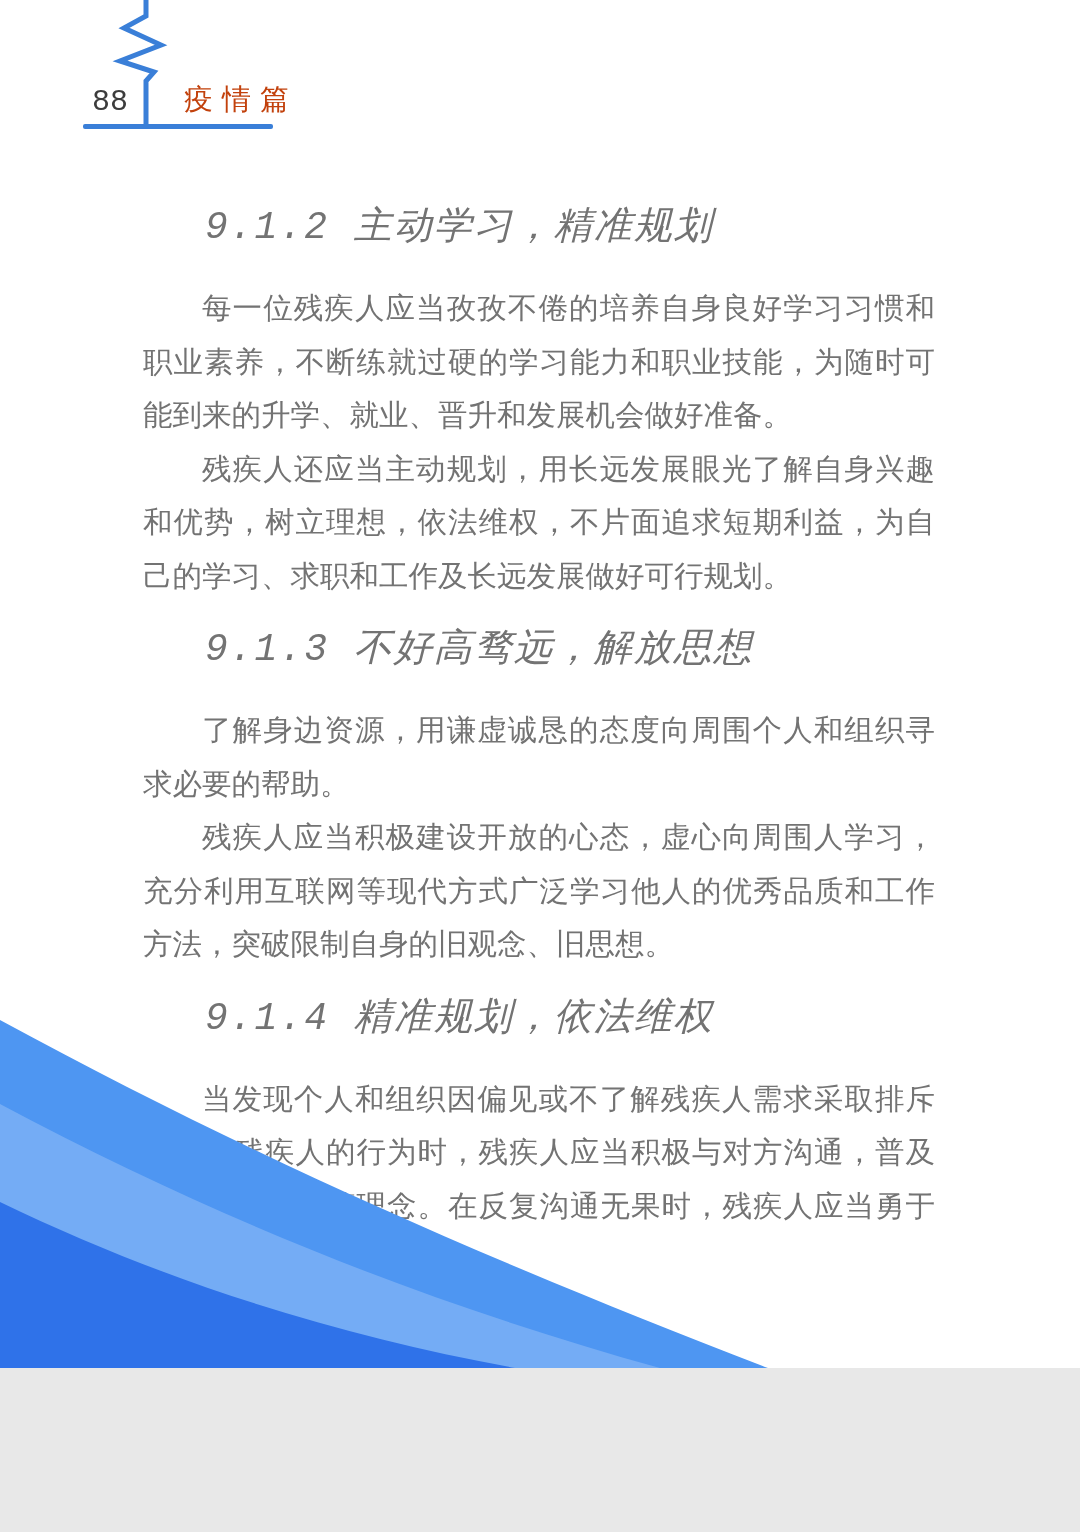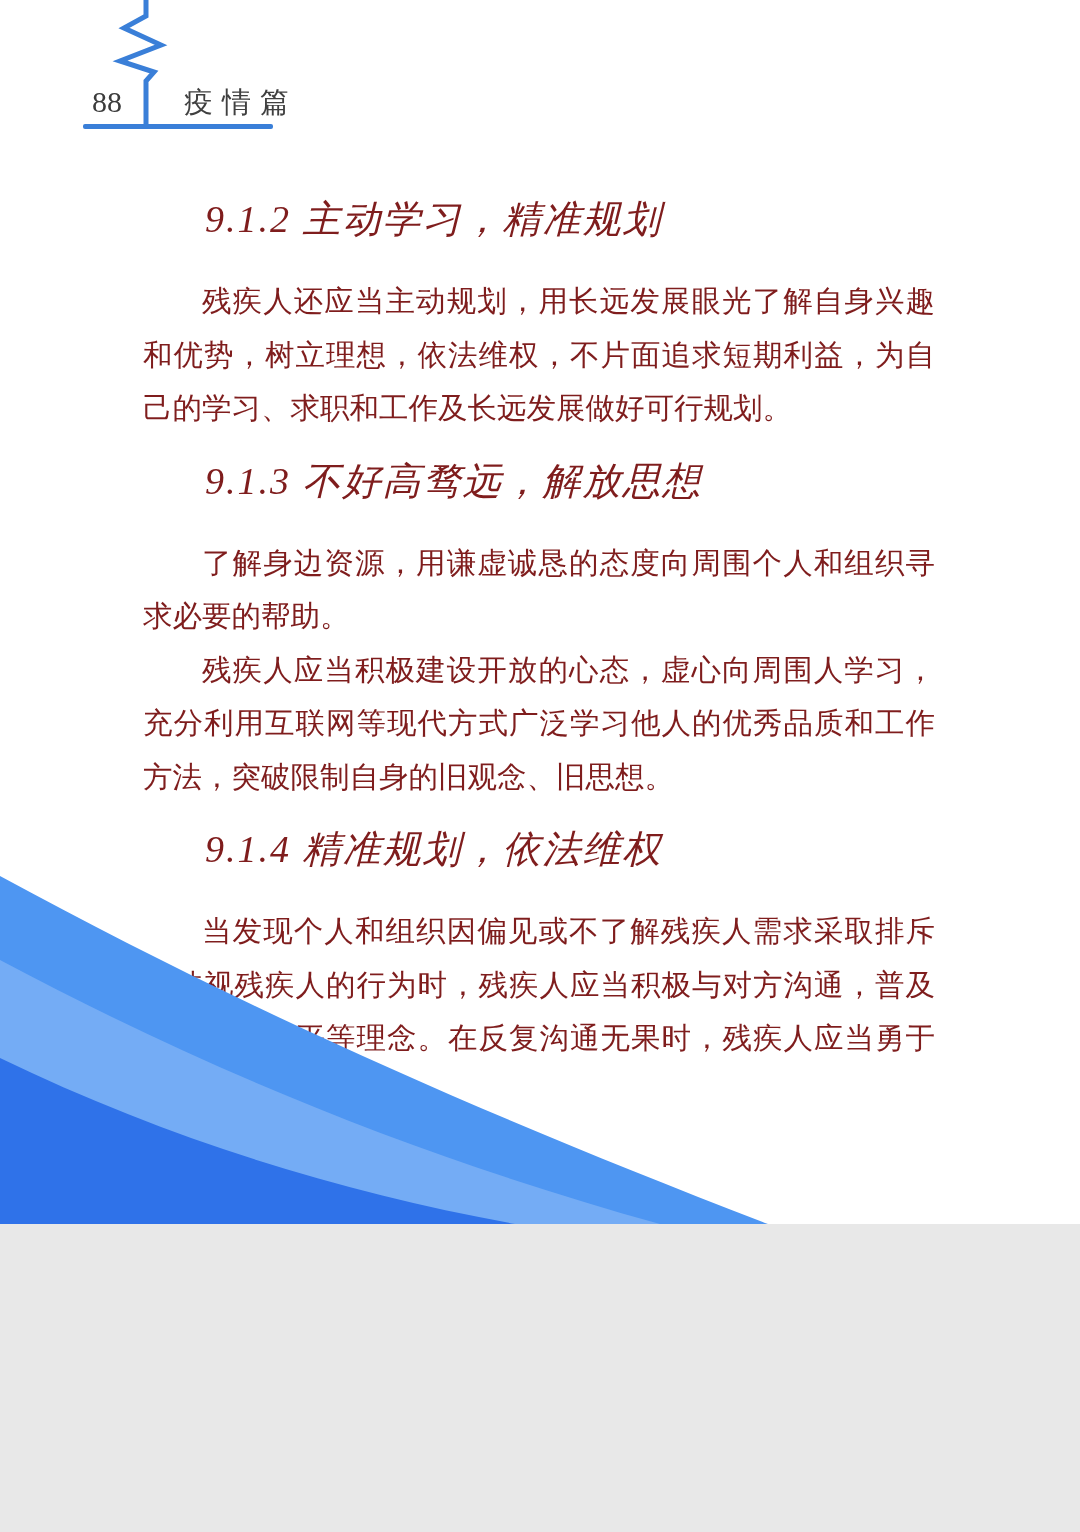--- a/index.html
+++ b/index.html
@@ -1,41 +1,41 @@
 <!DOCTYPE html>
 <html><head>
 <meta charset="utf-8">
 <style>
   html, body { margin: 0; padding: 0; background: #e8e8e8; }
   .page {
     position: relative;
     width: 1080px;
-    height: 1224px;
+    height: 1368px;
     margin: 0 auto;
     background: #ffffff;
     overflow: hidden;
-    font-family: Liberation Serif, serif;
+    font-family: Liberation Mono, monospace;
   }
 
   
   .page-num {
     position: absolute;
     left: 92px;
     top: 86px;
     font-size: 30px;
     line-height: 32px;
     color: #3c3c3c;
   }
   .header-title {
     position: absolute;
     left: 184px;
     top: 86px;
     font-size: 29px;
     line-height: 32px;
-    color: #404040;
+    color: #c2410c;
     letter-spacing: 9px;
   }
   .zigzag-svg {
     position: absolute;
     left: 112px;
     top: 0;
     width: 70px;
     height: 128px;
   }
   .header-rule {
@@ -93,23 +93,24 @@
   <svg class="zigzag-svg" viewBox="0 0 70 128" aria-hidden="true">
     <polyline points="34,0 34,16 12,28 49,45 8,61 42,72 34,81 34,128" fill="none" stroke-width="5" stroke-linecap="butt" stroke-linejoin="miter" stroke="#3a7fd8"></polyline>
   </svg>
 
   <div class="page-num">88</div>
 
   <div class="header-title">疫情篇</div>
 
   <div class="header-rule" style="background-color: rgb(58, 127, 216);"></div>
 
-  <div class="content" style="color: #7f1d1d;">
+  <div class="content" style="color: #737373; margin-top: 9px;">
 
     <h2 class="first">9.1.2 主动学习，精准规划</h2>
+    <p>每一位残疾人应当孜孜不倦的培养自身良好学习习惯和职业素养，不断练就过硬的学习能力和职业技能，为随时可能到来的升学、就业、晋升和发展机会做好准备。</p>
     <p>残疾人还应当主动规划，用长远发展眼光了解自身兴趣和优势，树立理想，依法维权，不片面追求短期利益，为自己的学习、求职和工作及长远发展做好可行规划。</p>
 
     <h2>9.1.3 不好高骛远，解放思想</h2>
     <p>了解身边资源，用谦虚诚恳的态度向周围个人和组织寻求必要的帮助。</p>
     <p>残疾人应当积极建设开放的心态，虚心向周围人学习，充分利用互联网等现代方式广泛学习他人的优秀品质和工作方法，突破限制自身的旧观念、旧思想。</p>
 
     <h2>9.1.4 精准规划，依法维权</h2>
     <p>当发现个人和组织因偏见或不了解残疾人需求采取排斥和歧视残疾人的行为时，残疾人应当积极与对方沟通，普及残障意识和平等理念。在反复沟通无果时，残疾人应当勇于维护自身合法权益。</p>
 
   </div>

